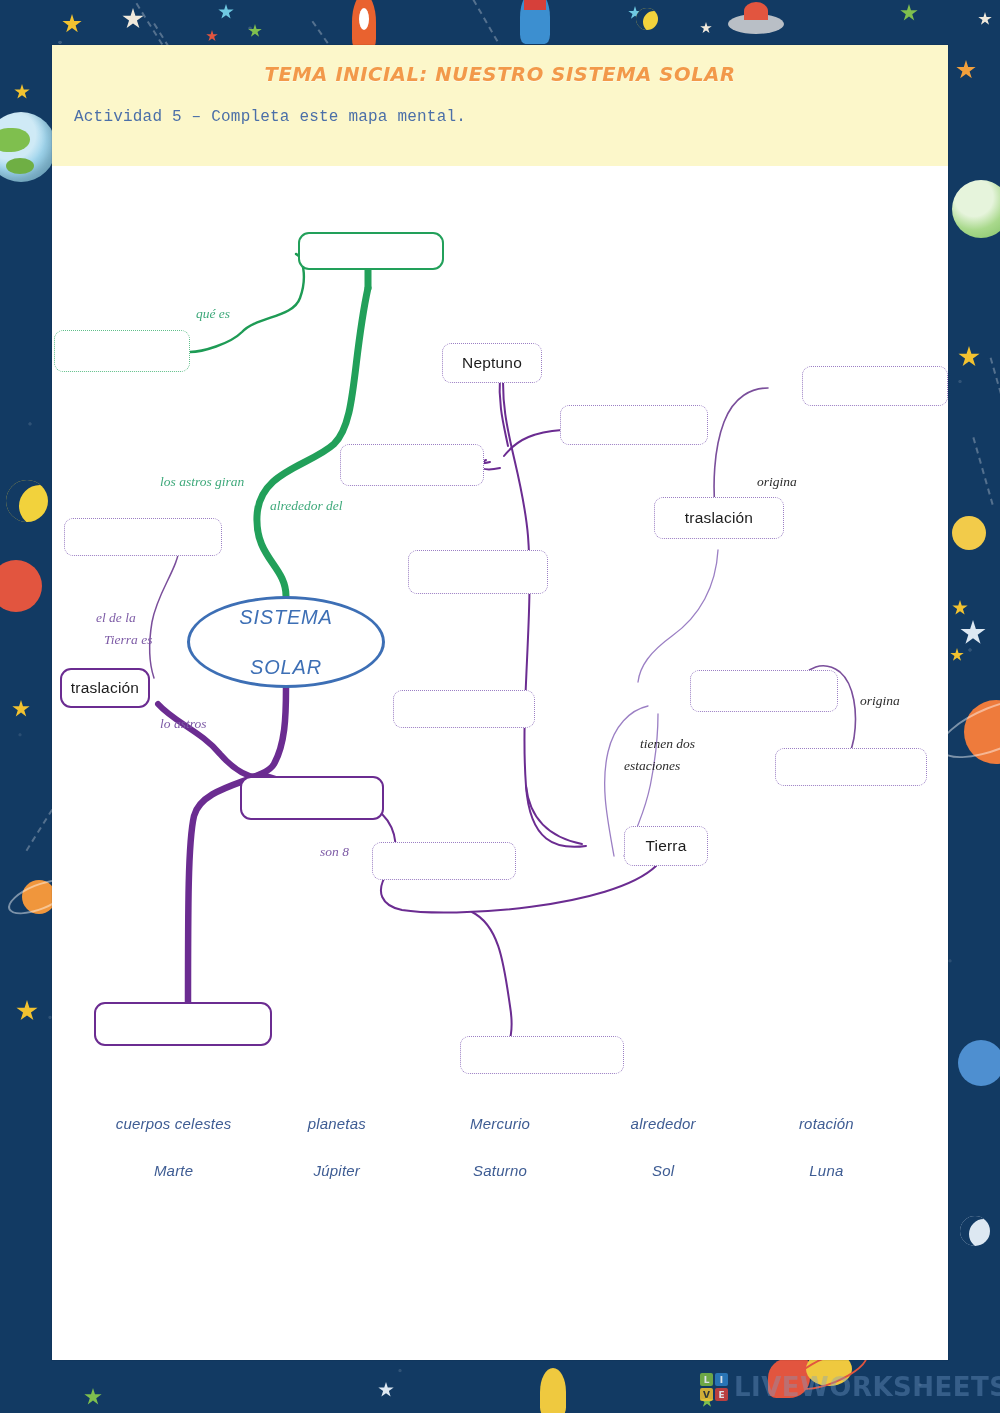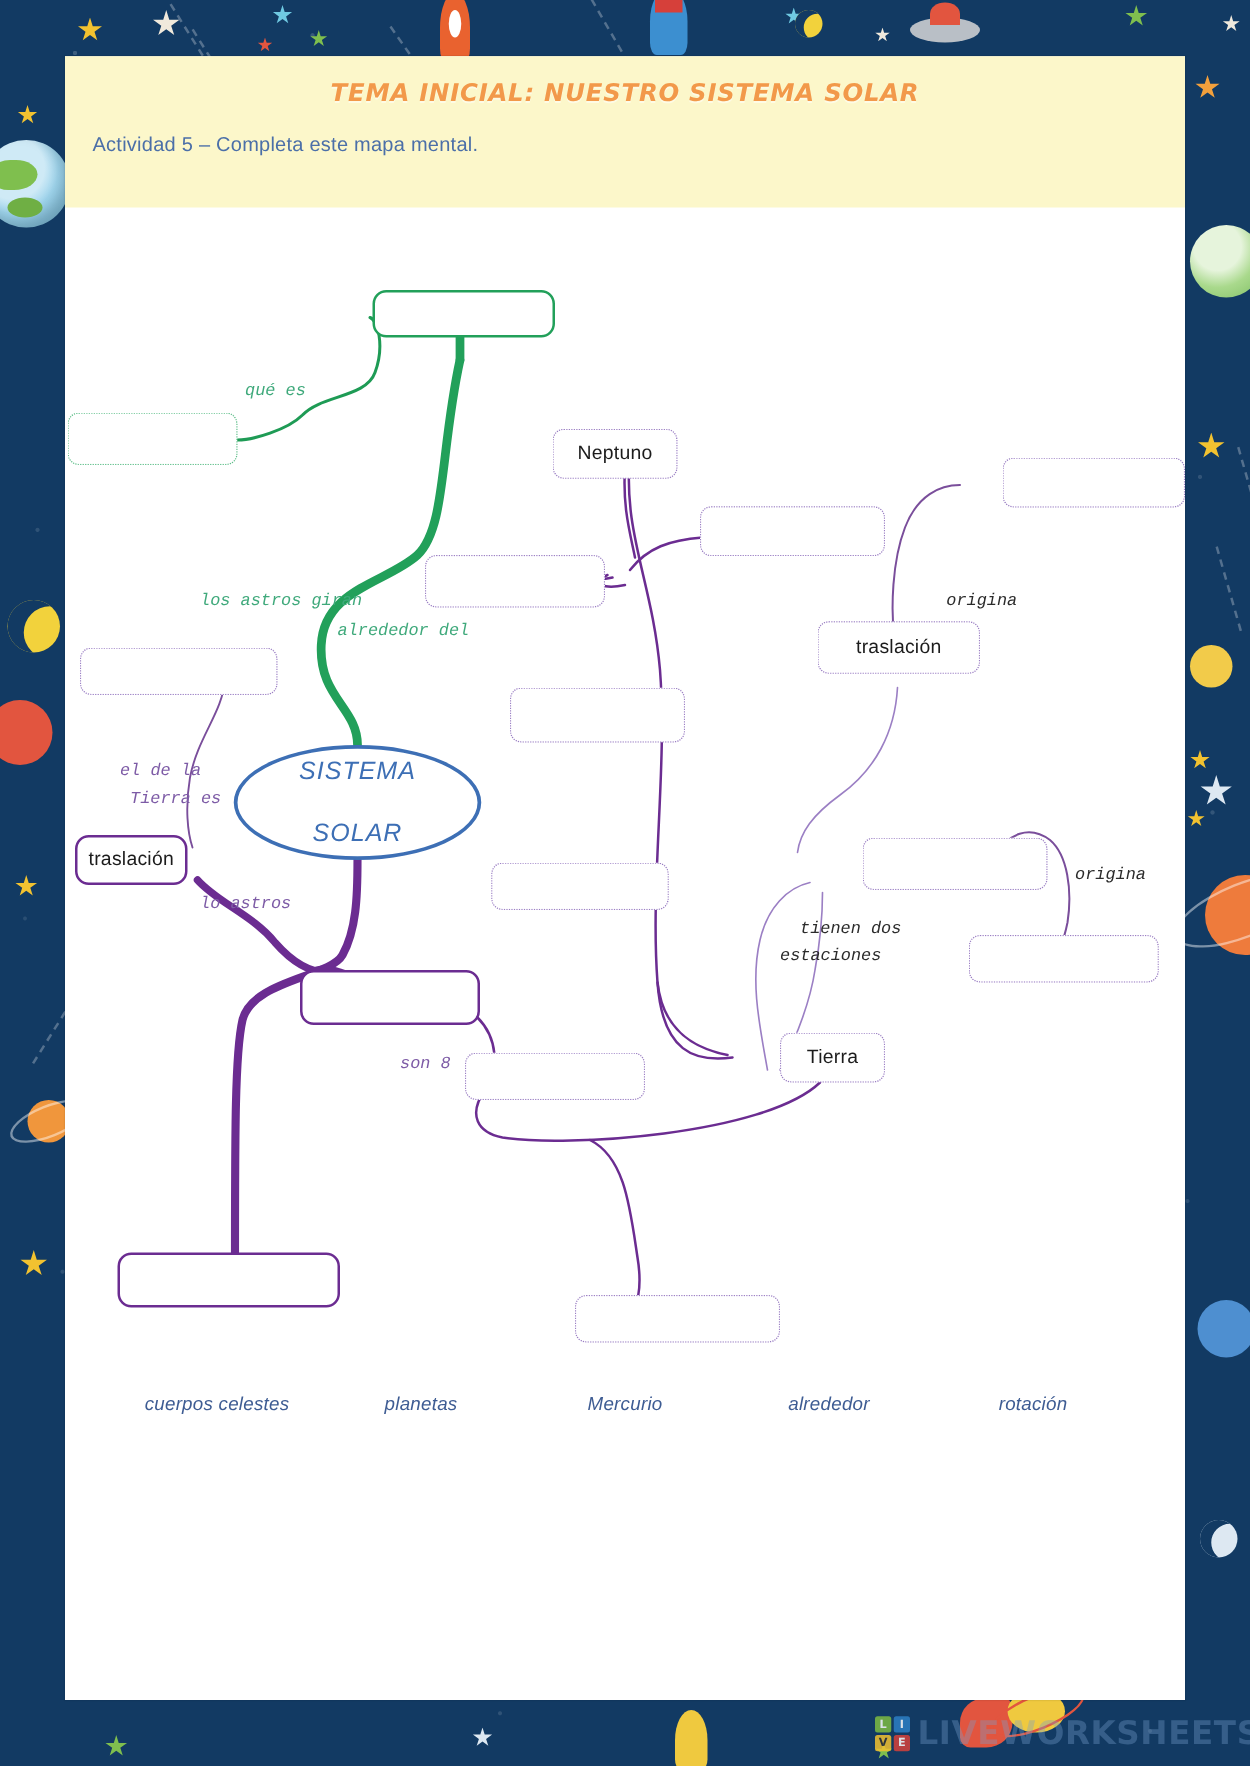--- a/index.html
+++ b/index.html
@@ -72,21 +72,21 @@
     text-align: center;
     font-family: "DejaVu Sans", sans-serif;
     font-weight: bold; font-style: italic;
     font-size: 19.5px;
     letter-spacing: .6px;
     color: #F2994A;
     text-shadow: 0 1px 0 rgba(255,255,255,.5);
   }
   #activity-line {
     position: absolute; left: 22px; top: 63px;
-    font-family: Liberation Sans, sans-serif;
+    font-family: Liberation Mono, monospace;
     font-size: 16px;
     color: #4B6FA8;
     letter-spacing: .2px;
   }
 
   
   #mindmap {
     position: absolute;
     left: 0; top: 121px;
     width: 896px; height: 930px;
@@ -125,21 +125,21 @@
     font-family: "Liberation Sans", sans-serif;
     font-style: italic;
     font-size: 20px;
     line-height: 1.25;
     color: #3D6FB5;
     letter-spacing: .8px;
   }
 
   .edge-label {
     position: absolute;
-    font-family: Liberation Mono, monospace;
+    font-family: Liberation Serif, serif;
     font-style: italic;
     font-size: 13.5px;
     white-space: nowrap;
   }
   .edge-label.green  { color: #3FA97B; }
   .edge-label.purple { color: #7D5BA6; }
   .edge-label.dark   { color: #2b2b2b; }
 
   
   #word-bank {
@@ -388,20 +388,27 @@
     </div>
 
     <div id="word-bank">
       <div class="wb-row">
         <div class="wb-cell">cuerpos celestes</div>
         <div class="wb-cell">planetas</div>
         <div class="wb-cell">Mercurio</div>
         <div class="wb-cell">alrededor</div>
         <div class="wb-cell">rotación</div>
       </div>
+      <div class="wb-row">
+        <div class="wb-cell">Marte</div>
+        <div class="wb-cell">Júpiter</div>
+        <div class="wb-cell">Saturno</div>
+        <div class="wb-cell">Sol</div>
+        <div class="wb-cell">Luna</div>
+      </div>
     </div>
 
   </div>
 
   <div id="footer-logo">
     <div class="live-blocks">
       <div class="live-col">
         <div class="lb g">L</div>
         <div class="lb y">V</div>
       </div>

